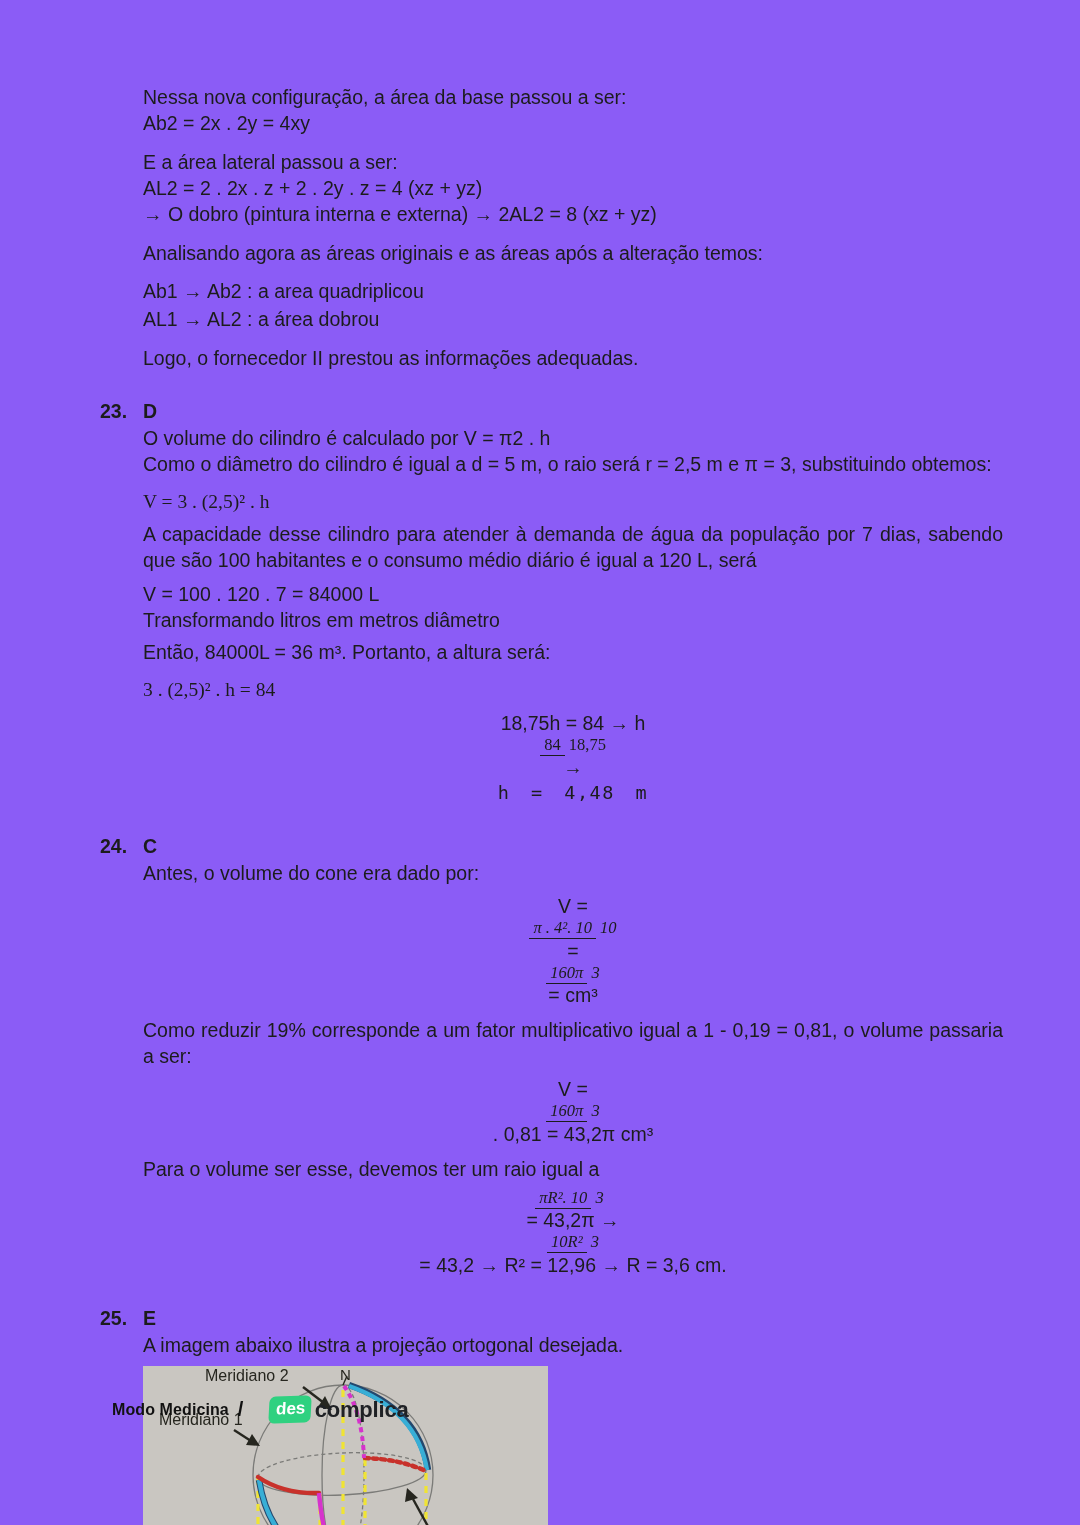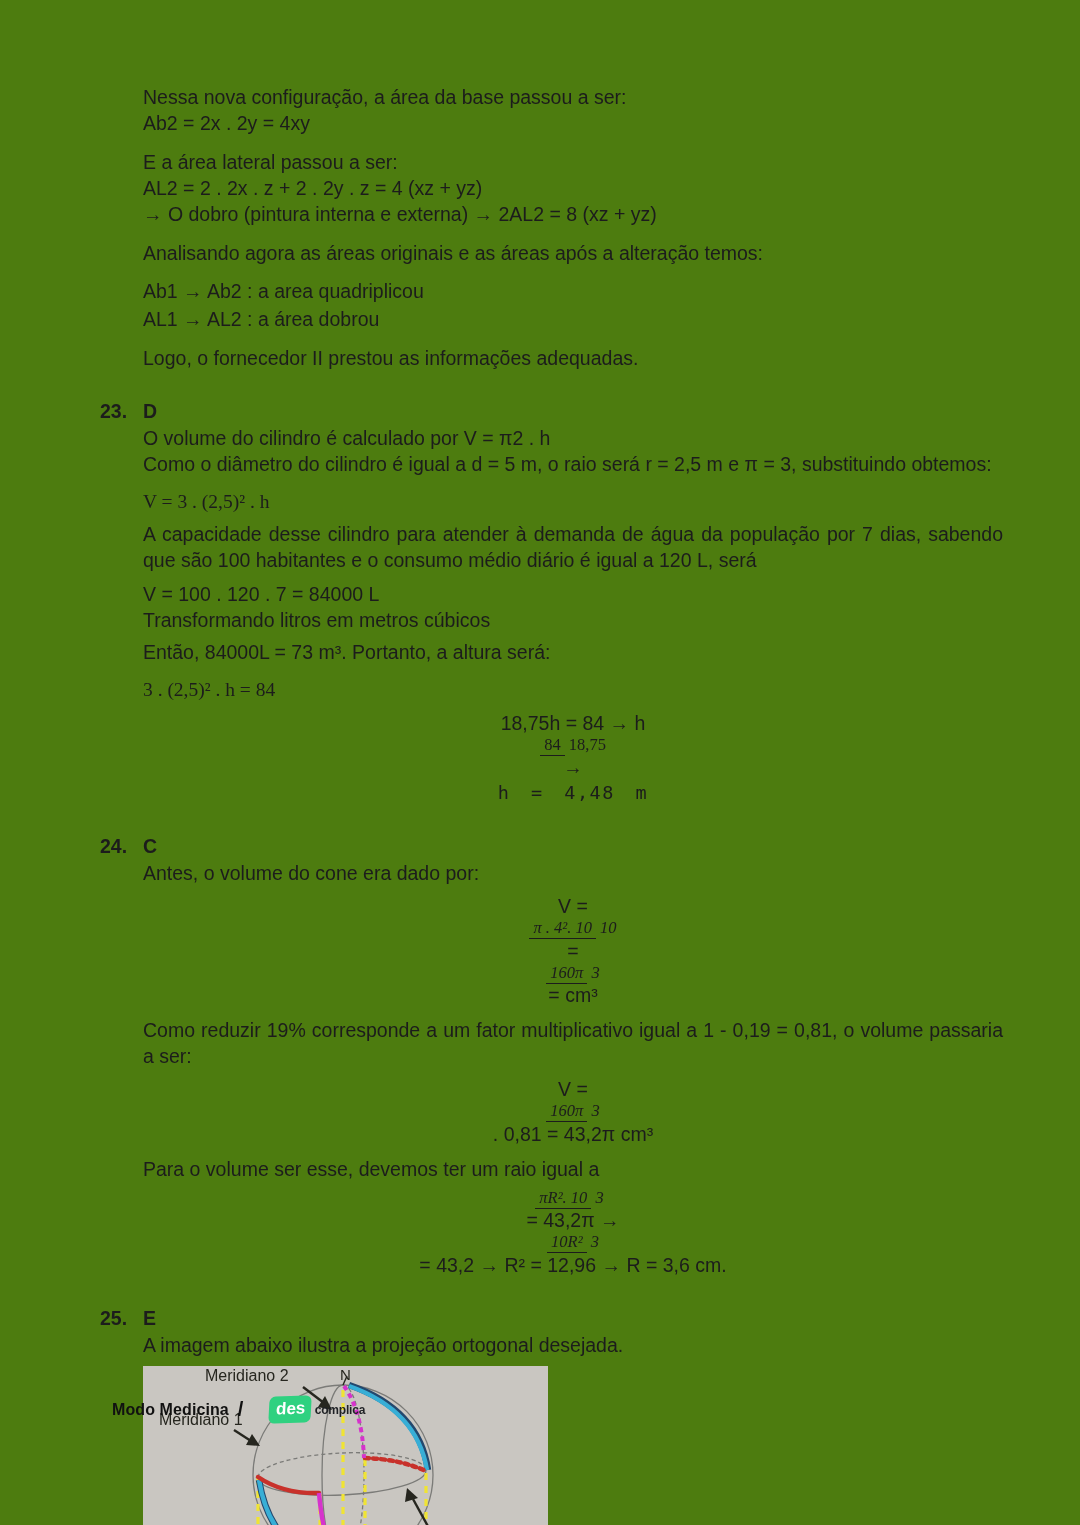--- a/index.html
+++ b/index.html
@@ -1,18 +1,18 @@
 <!DOCTYPE html>
 <html><head>
 <meta charset="utf-8">
 <style>
   * { margin:0; padding:0; box-sizing:border-box; }
   html,body { background:#ffffff; }
   .page {
-    position:relative; width:1080px; height:1525px; background:#4d7c0f;
+    position:relative; width:1080px; height:1525px; background:#8b5cf6;
     font-family:"Liberation Sans","DejaVu Sans",sans-serif;
     color:#1c1c1c; overflow:hidden;
   }
   .doc { position:absolute; left:143px; top:84px; width:860px; font-size:19.5px; line-height:26px; }
   .pb { margin-bottom:13px; }
   .line { white-space:nowrap; }
   .para { text-align:justify; }
   .qb { margin-top:27px; position:relative; }
   .qhead { font-weight:bold; margin-bottom:1px; }
   .qnum { position:absolute; left:-43px; font-weight:bold; }
@@ -32,21 +32,21 @@
   .figure { margin-top:8px; position:relative; width:405px; height:285px; }
   .footer { position:absolute; left:112px; top:1396px; display:flex; align-items:center; }
   .brand { font-weight:bold; font-size:16px; color:#111; letter-spacing:0.1px; }
   .brand-sep { font-weight:bold; font-size:20px; color:#111; margin-left:9px; }
   .logo { display:flex; align-items:center; margin-left:26px; }
   .logo-des {
     background:#2fd180; color:#ffffff; font-weight:bold; font-size:17px;
     padding:3px 6px 4px 7px; border-radius:6px;
     transform:skewX(-5deg) rotate(-2deg);
   }
-  .logo-complica { color:#1f2125; font-weight:bold; font-size:12px; letter-spacing:-0.2px; margin-left:3px; }
+  .logo-complica { color:#1f2125; font-weight:bold; font-size:22px; letter-spacing:-0.2px; margin-left:3px; }
   svg text { font-family:"Liberation Sans","DejaVu Sans",sans-serif; }
 </style>
 </head>
 <body>
 
 <div class="page">
 
   <div class="doc">
 
     <div class="pb">
@@ -68,22 +68,22 @@
     </div>
 
     <div class="qb">
       <span class="qnum">23.</span>
       <div class="qhead">D</div>
       <div class="line">O volume do cilindro é calculado por V = π2 . h</div>
       <div class="line">Como o diâmetro do cilindro é igual a d = 5 m, o raio será r = 2,5 m e π = 3, substituindo obtemos:</div>
       <div class="line gap-s">V = 3 . (2,5)² . h</div>
       <div class="para">A capacidade desse cilindro para atender à demanda de água da população por 7 dias, sabendo que são 100 habitantes e o consumo médio diário é igual a 120 L, será</div>
       <div class="line gap-m">V = 100 . 120 . 7 = 84000 L</div>
-      <div class="line" style="margin-bottom:6px">Transformando litros em metros cúbicos</div>
-      <div class="line">Então, 84000L = 73 m³. Portanto, a altura será:</div>
+      <div class="line" style="margin-bottom:6px">Transformando litros em metros diâmetro</div>
+      <div class="line">Então, 84000L = 36 m³. Portanto, a altura será:</div>
       <div class="line gap-s">3 . (2,5)² . h = 84</div>
       <div class="fline">
         <span>18,75h = 84 → h</span>
         <span class="frac">
           <span class="num">84</span>
           <span class="den">18,75</span>
         </span>
         <span>→</span>
         <span class="mono">h = 4,48 m</span>
       </div>

